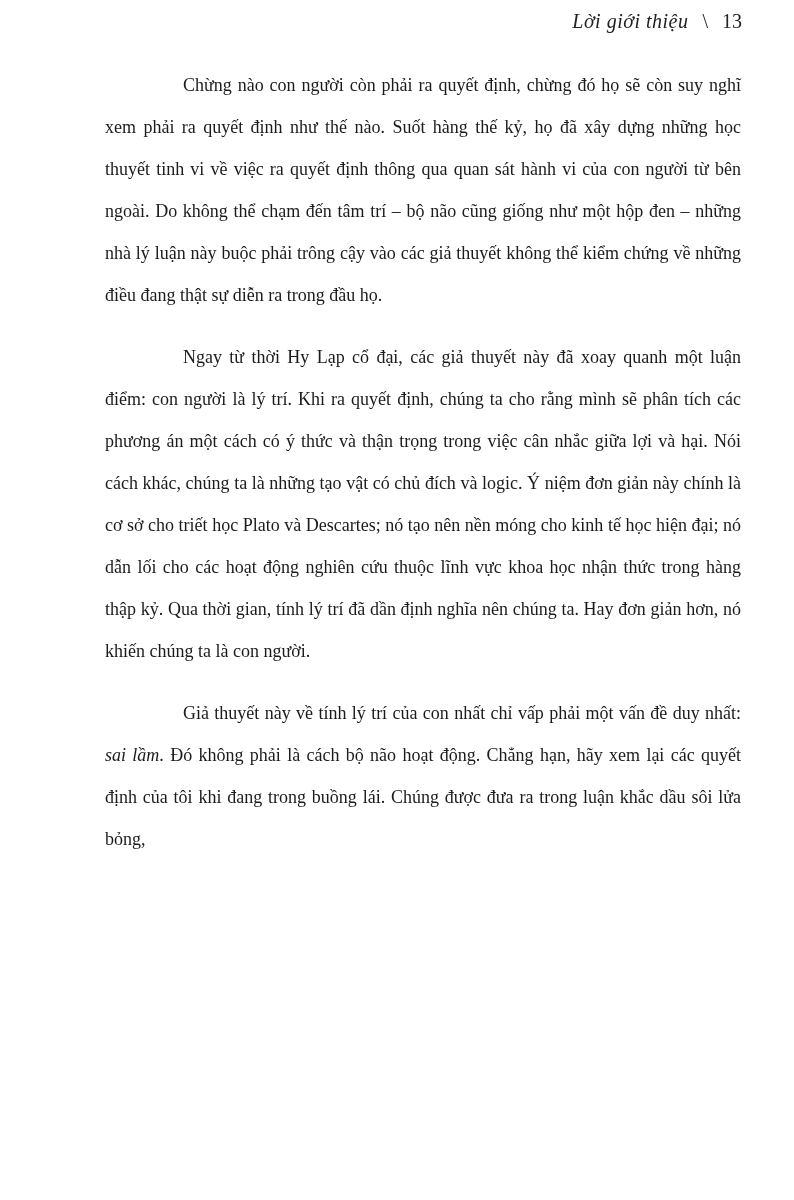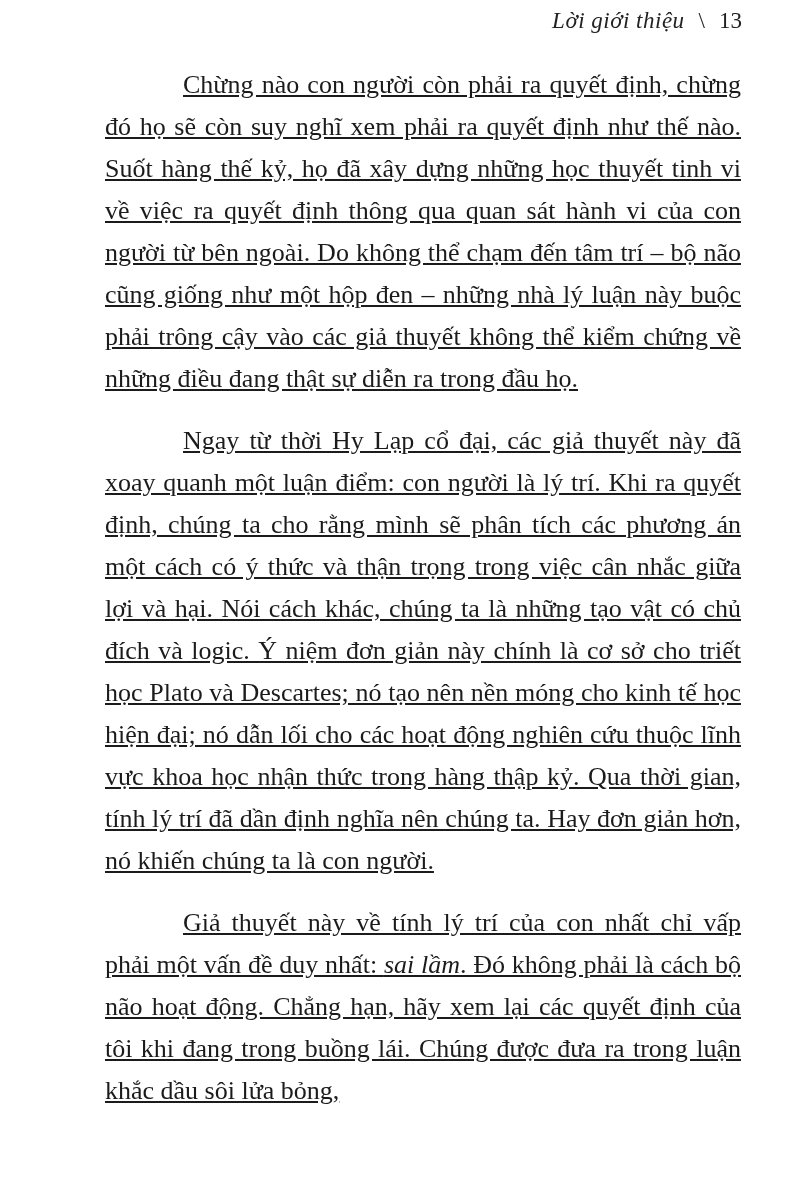--- a/index.html
+++ b/index.html
@@ -13,46 +13,45 @@
     height: 1200px;
     background: #ffffff;
     color: #1b1b1b;
     font-family: "Liberation Serif", "DejaVu Serif", serif;
     overflow: hidden;
   }
   .running-header {
     position: absolute;
     top: 6px;
     right: 52px;
-    font-size: 23px;
+    font-size: 20px;
     line-height: 30px;
     white-space: nowrap;
     color: #222222;
   }
   .running-header .title {
     font-style: italic;
     letter-spacing: 0.5px;
   }
   .running-header .sep {
     font-style: normal;
     margin: 0 14px;
   }
   .running-header .folio {
     font-style: normal;
   }
   .page-body {
     position: absolute;
     top: 64px;
     left: 105px;
     width: 636px;
-    font-size: 26px;
+    font-size: 18px;
     line-height: 42px;
     text-align: justify;
     text-justify: inter-word;
-    text-decoration: underline;
   }
   .page-body p {
     margin: 0;
     padding: 0;
     text-indent: 78px;
   }
   .page-body p + p {
     margin-top: 20px;
   }
   .page-body em {

